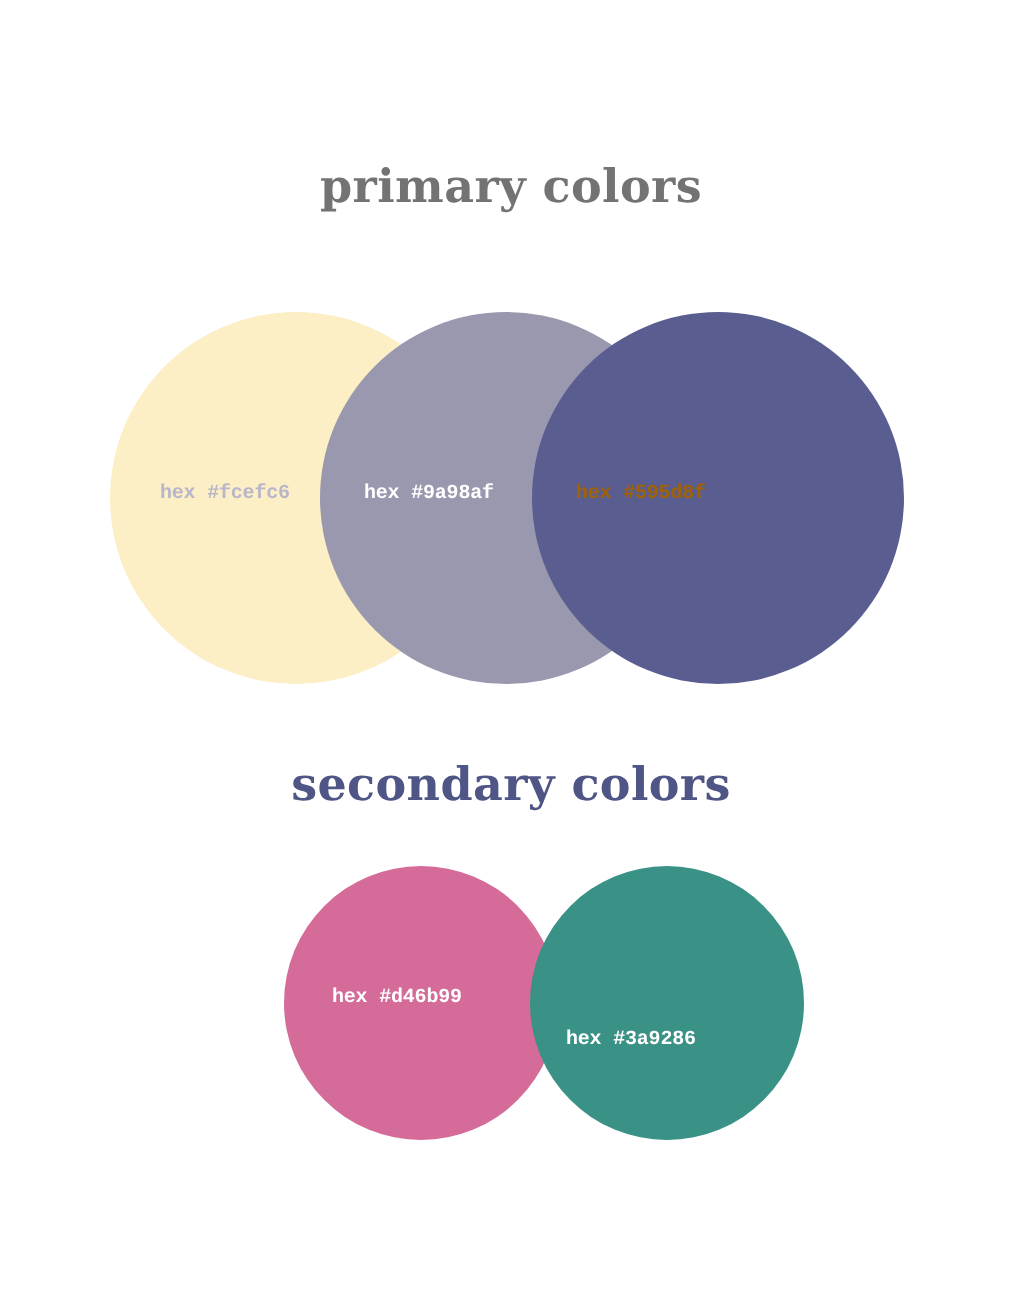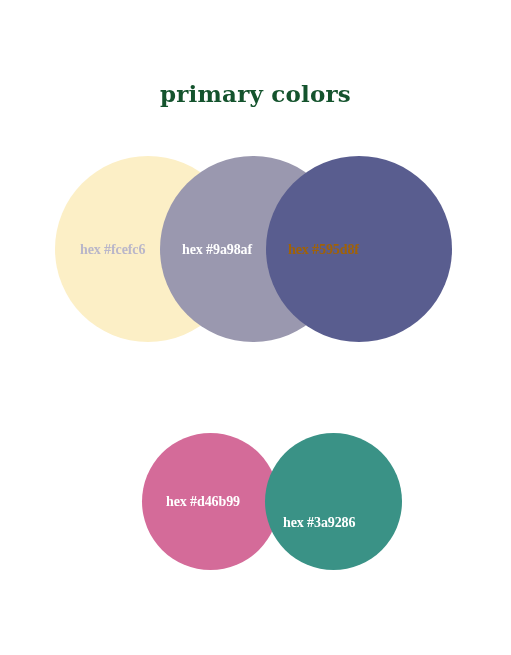--- a/index.html
+++ b/index.html
@@ -42,23 +42,23 @@
   }
 
   .swatch {
     position: absolute;
     border-radius: 50%;
     display: block;
   }
 
   .swatch-label {
     position: absolute;
-    font-family: Liberation Serif, serif;
+    font-family: Liberation Mono, monospace;
     font-weight: bold;
-    font-size: 14px;
+    font-size: 10px;
     letter-spacing: -0.1px;
     white-space: nowrap;
     color: #ffffff;
   }
 
   
   #swatch-primary-0 {
     left: 55px;  top: 156px;  width: 186px; height: 186px;
     z-index: 1;
   }
@@ -86,32 +86,33 @@
   }
 
   #label-secondary-0 { left: 166px; top: 494px; z-index: 4; }
   #label-secondary-1 { left: 283px; top: 494px; z-index: 4; margin-top: 21px; }
 </style>
 </head>
 <body style="background: rgb(255, 255, 255);">
 
 <div class="palette-page">
 
-  <div class="section-title" id="primary-title" style="color: #14532d;">primary colors</div>
+  <div class="section-title" id="primary-title" style="color: #737373;">primary colors</div>
 
   <div class="swatch-row">
     <div class="swatch" id="swatch-primary-0" style="background: rgb(252, 239, 198);"></div>
     <div class="swatch" id="swatch-primary-1" style="background: rgb(154, 152, 175);"></div>
     <div class="swatch" id="swatch-primary-2" style="background: rgb(89, 93, 143);"></div>
 
     <div class="swatch-label" id="label-primary-0" style="color: rgb(185, 182, 201);">hex #fcefc6</div>
     <div class="swatch-label" id="label-primary-1" style="color: rgb(255, 255, 255); text-align: center;">hex #9a98af</div>
     <div class="swatch-label" id="label-primary-2" style="color: #a16207;">hex #595d8f</div>
   </div>
 
+  <div class="section-title" id="secondary-title" style="color: rgb(79, 85, 133);">secondary colors</div>
 
   <div class="swatch-row">
     <div class="swatch" id="swatch-secondary-0" style="background: rgb(212, 107, 153);"></div>
     <div class="swatch" id="swatch-secondary-1" style="background: rgb(58, 146, 134);"></div>
 
     <div class="swatch-label" id="label-secondary-0" style="color: rgb(255, 255, 255);">hex #d46b99</div>
     <div class="swatch-label" id="label-secondary-1" style="color: rgb(255, 255, 255);">hex #3a9286</div>
   </div>
 
 </div>

